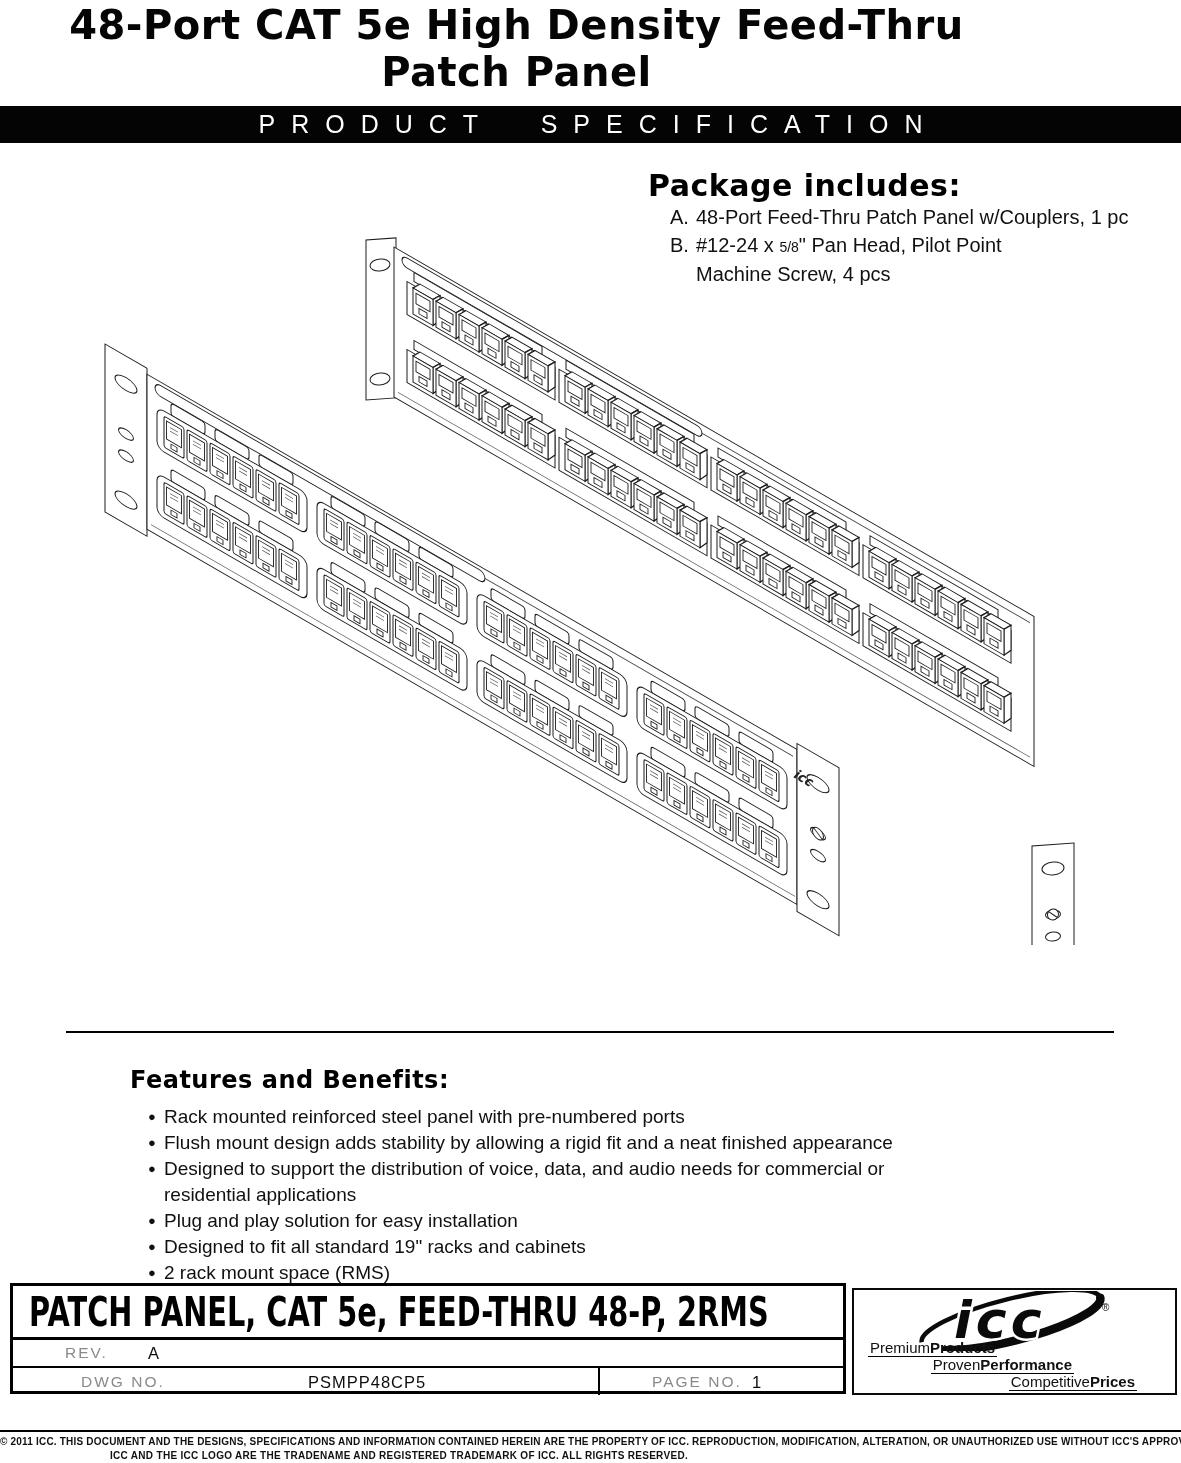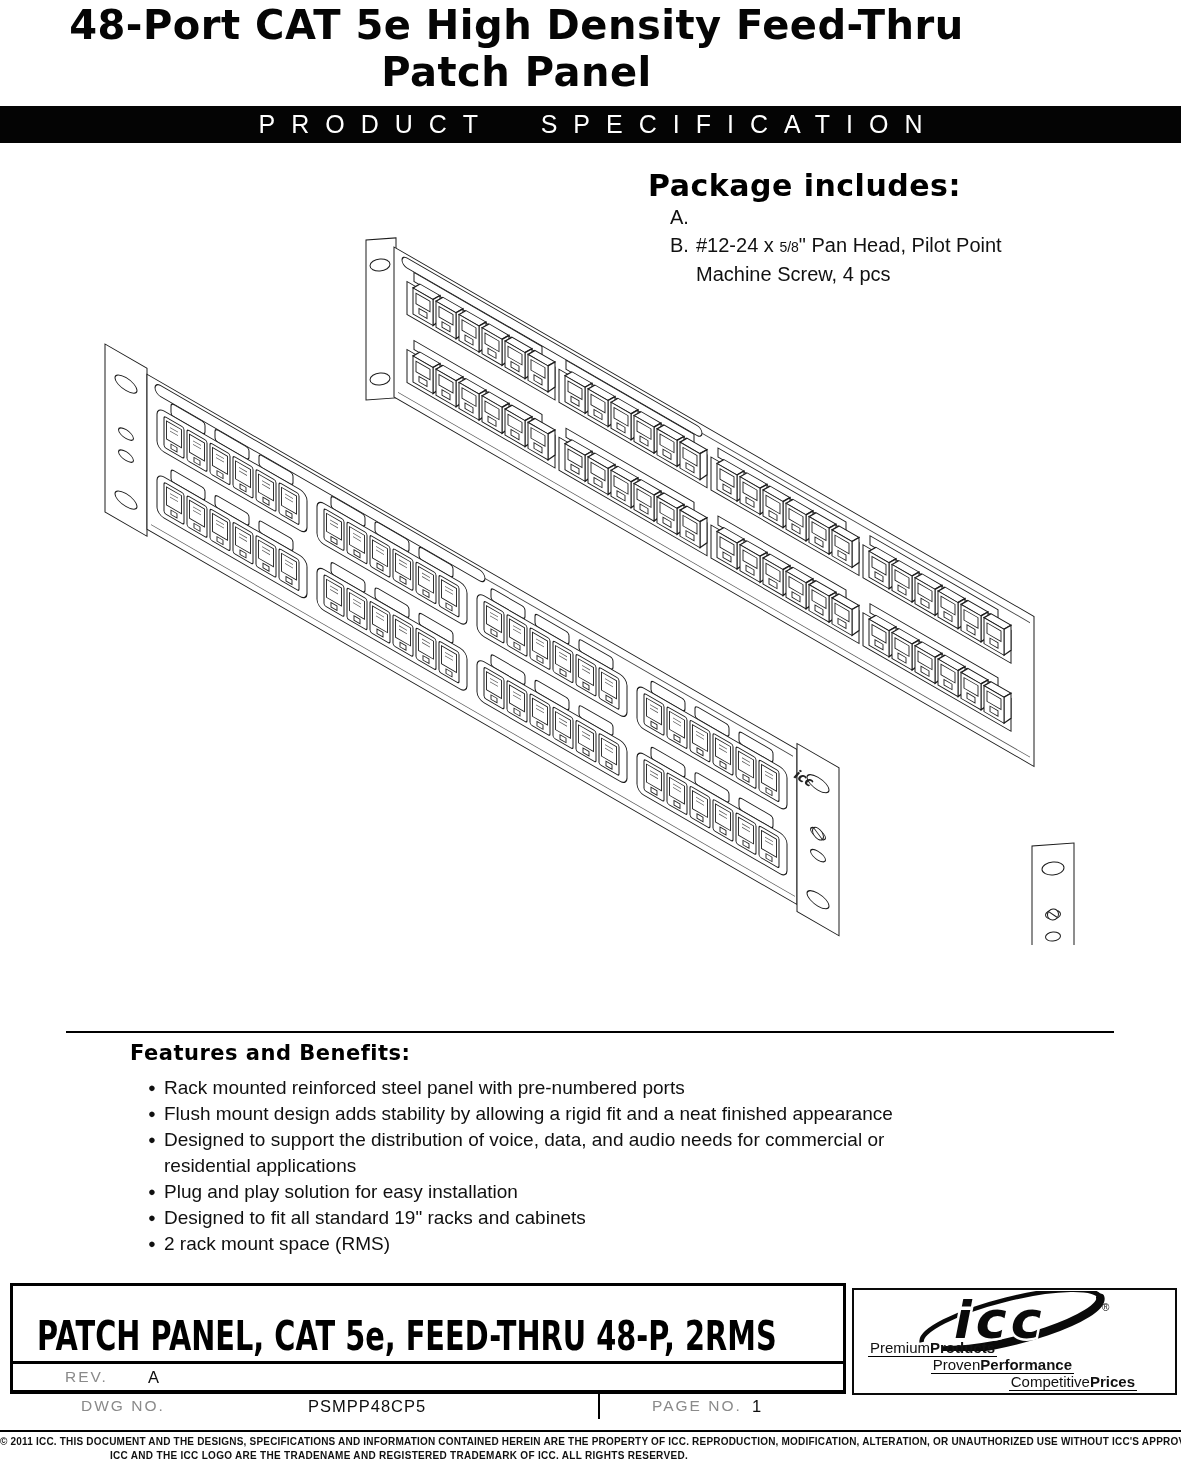--- a/index.html
+++ b/index.html
@@ -25,31 +25,31 @@
   .frac{font-size:14px;}
 
   
   .drawing{position:absolute;left:0;top:230px;}
 
   
   .sep-line{position:absolute;left:66px;top:1031px;width:1048px;height:2px;background:#000;}
 
   
   .features{position:absolute;left:130px;top:1041px;width:900px;}
-  .features .ft-head{font-size:21px;letter-spacing:0.5px;}
+  .features .ft-head{font-size:24px;letter-spacing:0.5px;margin-top:25px;}
   .ft-list{margin:10px 0 0 18px;padding:0;list-style:none;}
   .ft-list li{display:flex;font-size:19px;line-height:26px;color:#101010;max-width:800px;}
   .ft-list .dot{flex:0 0 16px;font-size:13px;line-height:26px;}
   .ft-list .ftext{flex:1;}
 
   
   .tblock{position:absolute;left:10px;top:1283px;width:836px;height:111px;
           border:3px solid #000;box-sizing:border-box;background:#fff;}
   .tb-header{height:51px;border-bottom:3px solid #000;display:flex;align-items:center;
-             padding-left:24px;overflow:hidden;margin-top:24px;}
+             padding-left:16px;overflow:hidden;}
   .tb-title{font-size:40px;letter-spacing:0;white-space:nowrap;
             transform:scaleX(0.72);transform-origin:0 50%;}
   .tb-row{display:flex;height:26px;position:relative;}
   .tb-row.row2{border-top:2px solid #000;height:27px;}
   .tb-cell-l{position:relative;width:587px;border-right:2px solid #000;box-sizing:border-box;}
   .tb-cell-r{position:relative;flex:1;}
   .tb-label{position:absolute;top:50%;transform:translateY(-50%);font-size:15.5px;
             letter-spacing:2px;color:#8a8a8a;white-space:nowrap;}
   .tb-value{position:absolute;top:50%;transform:translateY(-50%);font-size:16.5px;
             letter-spacing:1px;color:#0d0d0d;white-space:nowrap;}
@@ -90,20 +90,21 @@
   </div>
 
   <div class="banner">
     <span>PRODUCT SPECIFICATION</span>
   </div>
 
   <div class="package">
     <div class="pk-head hv">Package includes:</div>
     <div class="pkg-item">
       <span class="pkg-label">A.</span>
+      <span>48-Port Feed-Thru Patch Panel w/Couplers, 1 pc</span>
     </div>
     <div class="pkg-item">
       <span class="pkg-label">B.</span>
       <span><span>#12-24 x </span><span class="frac">5/8</span><span>" Pan Head, Pilot Point</span><br><span>Machine Screw, 4 pcs</span></span>
     </div>
   </div>
 
   <svg class="drawing" width="1181" height="715" viewBox="0 0 1181 715">
     <defs>
       <g id="fport" fill="#fff" stroke="#1c1c1c" stroke-width="1">

